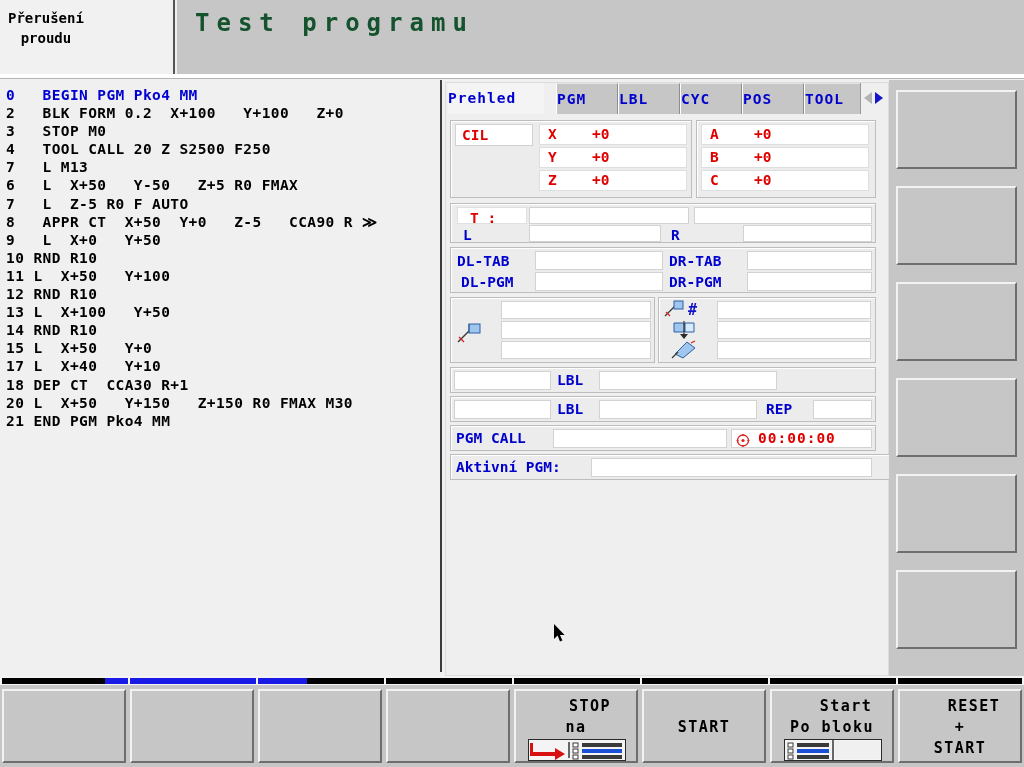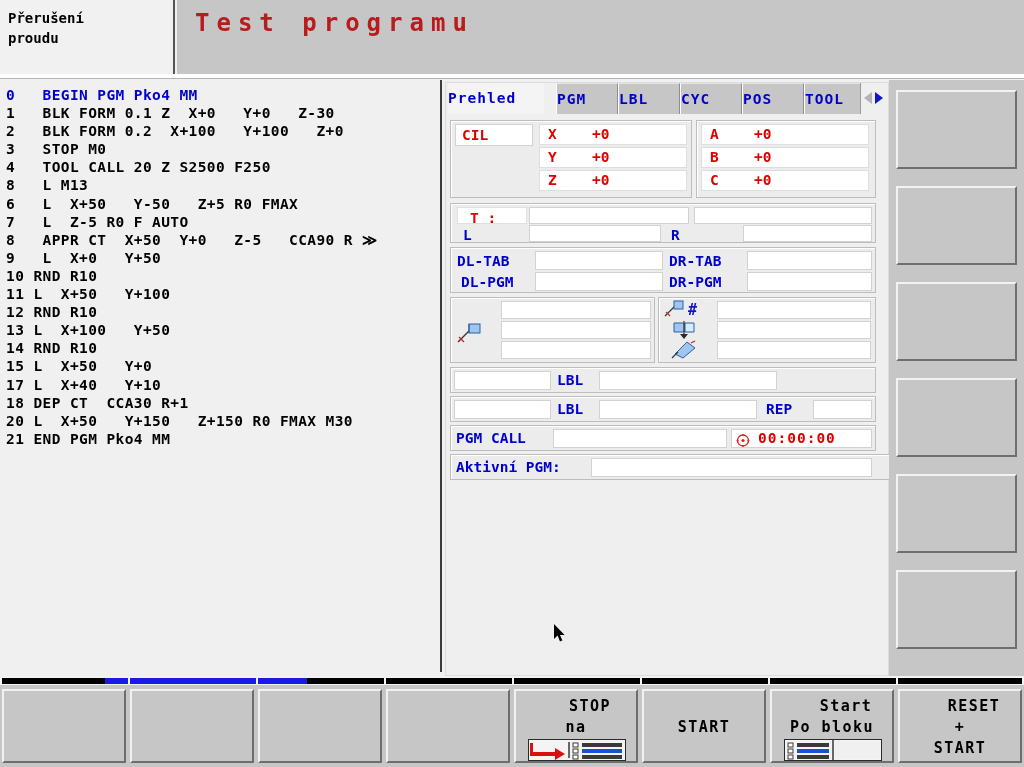--- a/index.html
+++ b/index.html
@@ -4,38 +4,38 @@
 <style>
   html,body{margin:0;padding:0;background:#fff;}
   body{
     width:1024px;height:767px;overflow:hidden;
     font-family:"DejaVu Sans Mono","Liberation Mono",monospace;
     -webkit-font-smoothing:none;
   }
   .screen{position:relative;width:1024px;height:767px;background:#f0f0f0;}
 
   
-  .topbar{position:absolute;left:0;top:0;width:1024px;height:78px;}
+  .topbar{position:absolute;left:0;top:0;width:1024px;height:78px;text-align:center;}
   .status-box{
     position:absolute;left:0;top:0;width:175px;height:74px;
     background:#f1f1f1;border-right:2px solid #555;
     box-sizing:border-box;
   }
   .status-text{
     position:absolute;left:8px;top:8px;
     font-size:14px;line-height:20px;color:#000;font-weight:bold;
     letter-spacing:0px;white-space:pre-line;
   }
   .title-box{
     position:absolute;left:177px;top:0;width:847px;height:74px;
     background:#c6c6c6;box-sizing:border-box;
   }
   .title-text{
     position:absolute;left:18px;top:8px;
-    font-size:24px;line-height:30px;color:#b91c1c;font-weight:bold;
+    font-size:24px;line-height:30px;color:#14532d;font-weight:bold;
     letter-spacing:7px;
   }
   .topbar-rule{position:absolute;left:0;top:74px;width:1024px;height:4px;background:#fff;border-bottom:1px solid #b4b4b4;}
 
   
   .prog-pane{
     position:absolute;left:0;top:80px;width:440px;height:592px;
     background:#f0f0f0;overflow:hidden;
     border-right:2px solid #3c3c3c;
   }
@@ -143,25 +143,24 @@
     </div>
     <div class="title-box">
       <div class="title-text">Test programu</div>
     </div>
     <div class="topbar-rule"></div>
   </div>
 
   <div class="prog-pane">
     <div style="height:6px"></div>
     <div class="prog-line first">0   BEGIN PGM Pko4 MM</div>
-    <div class="prog-line">1   BLK FORM 0.1 Z  X+0   Y+0   Z-30</div>
     <div class="prog-line">2   BLK FORM 0.2  X+100   Y+100   Z+0</div>
     <div class="prog-line">3   STOP M0</div>
     <div class="prog-line">4   TOOL CALL 20 Z S2500 F250</div>
-    <div class="prog-line">8   L M13</div>
+    <div class="prog-line">7   L M13</div>
     <div class="prog-line">6   L  X+50   Y-50   Z+5 R0 FMAX</div>
     <div class="prog-line">7   L  Z-5 R0 F AUTO</div>
     <div class="prog-line">8   APPR CT  X+50  Y+0   Z-5   CCA90 R ≫</div>
     <div class="prog-line">9   L  X+0   Y+50</div>
     <div class="prog-line">10 RND R10</div>
     <div class="prog-line">11 L  X+50   Y+100</div>
     <div class="prog-line">12 RND R10</div>
     <div class="prog-line">13 L  X+100   Y+50</div>
     <div class="prog-line">14 RND R10</div>
     <div class="prog-line">15 L  X+50   Y+0</div>

